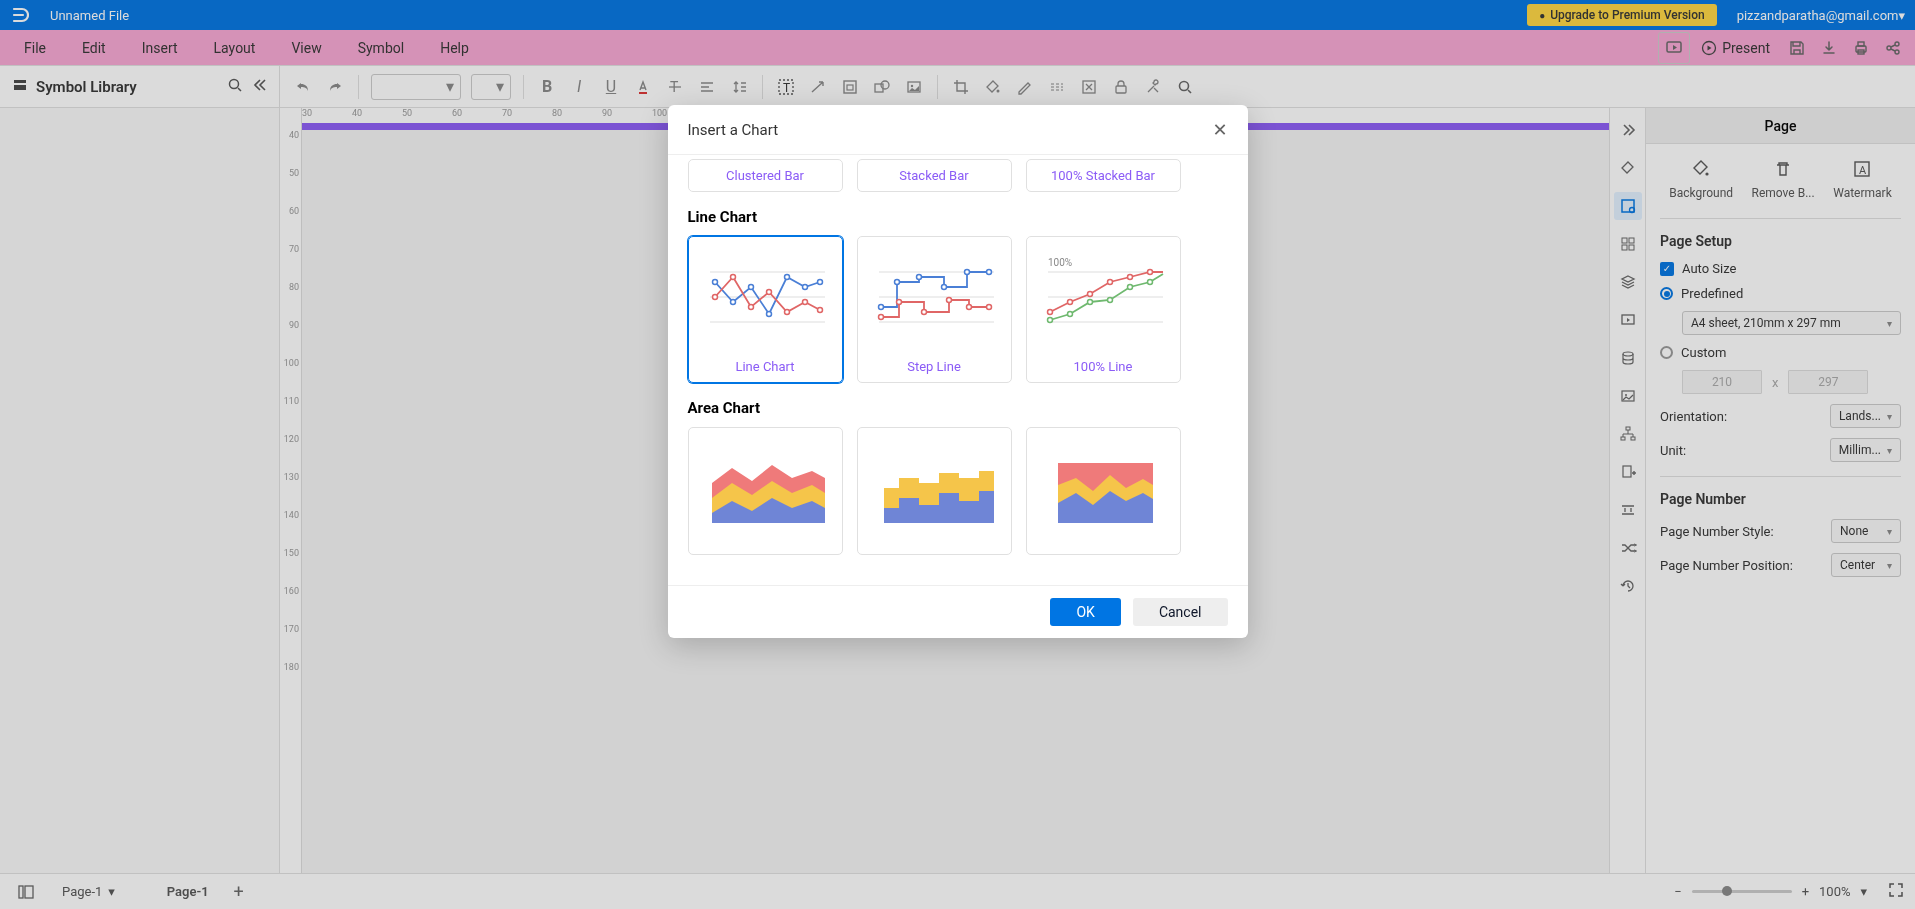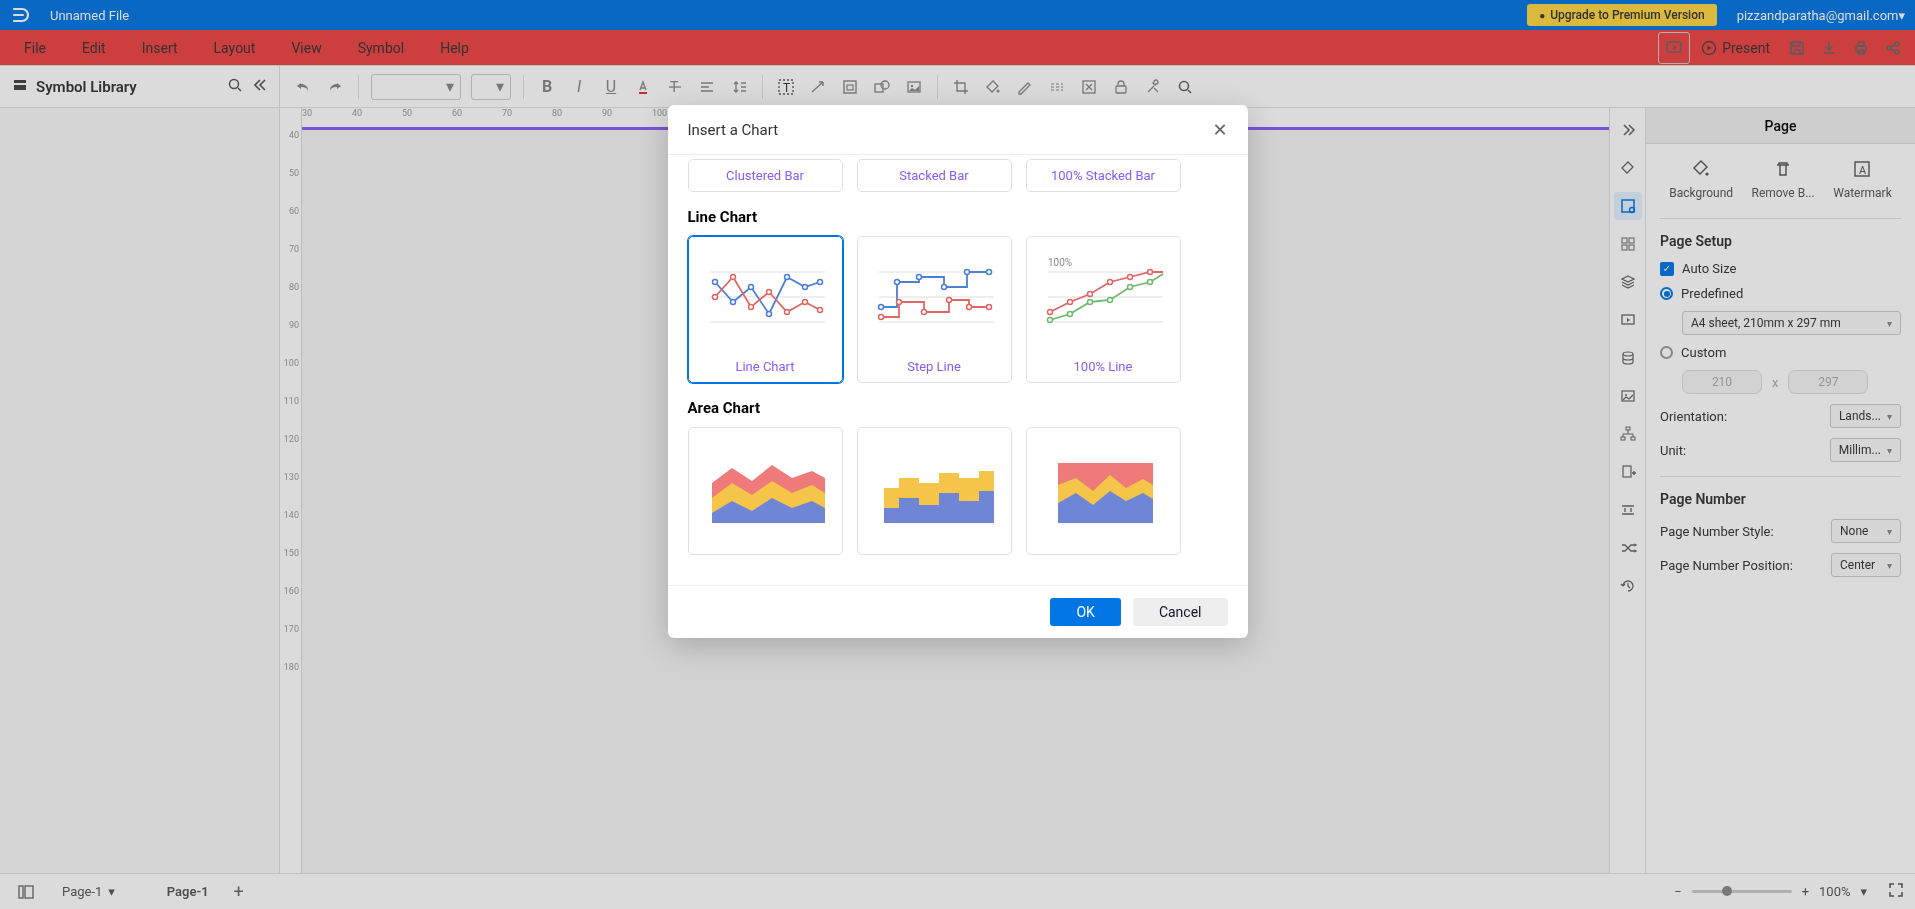--- a/index.html
+++ b/index.html
@@ -7,21 +7,21 @@
 
 
 .titlebar { height:30px; background:#0075e3; display:flex; align-items:center; padding:0 10px; color:#fff; font-size:13px; }
 .logo { width:20px; height:20px; display:flex; align-items:center; justify-content:center; margin-right:20px; }
 .titlebar-right { margin-left:auto; display:flex; align-items:center; gap:20px; }
 .upgrade-btn { background:#ffd740; color:#333; padding:4px 12px; border-radius:3px; font-size:12px; font-weight:500; display:flex; align-items:center; gap:5px; }
 .upgrade-btn::before { content:"●"; color:#333; font-size:10px; }
 .user-email { display:flex; align-items:center; gap:0; color:#ffffff; }
 
 
-.menubar { height:36px; background:#ef4444; display:flex; align-items:center; padding:12px 6px; border-bottom:1px solid #e0e0e0; font-size:14px; color:#333; }
+.menubar { height:36px; background:#f9a8d4; display:flex; align-items:center; padding:12px 6px; border-bottom:1px solid #e0e0e0; font-size:14px; color:#333; }
 .menu-item { padding:6px 18px; cursor:pointer; }
 .menubar-right { margin-left:auto; display:flex; align-items:center; }
 .present-btn { display:flex; align-items:center; gap:5px; padding:4px 10px; border:1px solid transparent; border-radius:3px; font-size:14px; }
 .icon-btn { width:32px; height:32px; display:flex; align-items:center; justify-content:center; color:#555; cursor:pointer; }
 .icon-btn.boxed { border:1px solid #ccc; border-radius:3px; }
 
 
 .secondrow { height:42px; display:flex; border-bottom:1px solid #e0e0e0; }
 .sidebar-header { width:280px; display:flex; align-items:center; padding:0 12px; border-right:1px solid #e0e0e0; font-size:15px; font-weight:600; color:#333; }
 .sidebar-header .icons { margin-left:auto; display:flex; gap:8px; color:#555; }
@@ -31,21 +31,21 @@
 .tb-sep { width:1px; height:24px; background:#e0e0e0; margin:0 6px; }
 .tb-ic { width:30px; height:30px; display:flex; align-items:center; justify-content:center; color:#888; cursor:pointer; }
 .tb-dd { width:90px; height:26px; border:1px solid #ccc; border-radius:3px; margin:0 4px; display:flex; align-items:center; justify-content:flex-end; padding:0 6px; color:#888; }
 .tb-dd.sm { width:40px; }
 
 
 .main { display:flex; height:calc(100% - 30px - 36px - 42px - 36px); }
 .left-sidebar { width:280px; border-right:1px solid #e0e0e0; background:#fafafa; }
 .canvas-zone { flex:1; position:relative; background:#f5f5f5; display:flex; }
 .ruler-v { width:22px; background:#fff; border-right:1px solid #ddd; padding-top:22px; }
-.ruler-h { height:22px; background:#fff; border-bottom:3px solid #8b5cf6; position:absolute; top:0; left:22px; right:0; }
+.ruler-h { height:22px; background:#fff; border-bottom:7px solid #8b5cf6; position:absolute; top:0; left:22px; right:0; }
 .ruler-h span, .ruler-v span { font-size:9px; color:#999; }
 .ruler-h { display:flex; }
 .ruler-h span { width:50px; }
 .ruler-v span { display:block; height:38px; padding-right:2px; text-align:right; }
 .canvas { flex:1; }
 
 
 .iconstrip { width:36px; background:#fff; border-left:1px solid #e0e0e0; display:flex; flex-direction:column; align-items:center; padding-top:8px; gap:10px; }
 .iconstrip .si { width:28px; height:28px; display:flex; align-items:center; justify-content:center; color:#666; cursor:pointer; border-radius:3px; }
 .iconstrip .si.active { background:#e3f1ff; color:#0075e3; }
@@ -61,21 +61,21 @@
 .rp-row { display:flex; align-items:center; margin:10px 0; gap:8px; font-size:13px; }
 .rp-row label { flex:1; }
 .checkbox { width:14px; height:14px; background:#0075e3; border-radius:2px; display:inline-flex; align-items:center; justify-content:center; color:#fff; font-size:10px; }
 .radio { width:13px; height:13px; border:2px solid #999; border-radius:50%; display:inline-flex; align-items:center; justify-content:center; }
 .radio.checked { border-color:#0075e3; }
 .radio.checked::after { content:""; width:6px; height:6px; background:#0075e3; border-radius:50%; }
 .select-box { border:1px solid #ccc; border-radius:3px; padding:4px 8px; font-size:12px; background:#fafafa; display:flex; align-items:center; justify-content:space-between; min-width:70px; max-width:100%; }
 .select-box.full { width:100%; margin-left:22px;align-items:center; }
 .select-box .chev { font-size:10px; color:#888; margin-left:6px; }
 .dim-inputs { display:flex; align-items:center; gap:10px; margin-left:22px; color:#aaa; }
-.dim-input { width:80px; border:1px solid #ddd; border-radius:7px; padding:4px; text-align:center; font-size:12px; background:#f5f5f5; color:#aaa; }
+.dim-input { width:80px; border:1px solid #ddd; border-radius:1px; padding:4px; text-align:center; font-size:12px; background:#f5f5f5; color:#aaa; }
 .rp-divider { height:1px; background:#e0e0e0; margin:14px 0; }
 
 
 .statusbar { height:36px; border-top:1px solid #e0e0e0; display:flex; align-items:center; padding:0 10px; font-size:13px; color:#555; }
 .page-dd { display:flex; align-items:center; gap:6px; padding:4px 10px; margin:0 10px; }
 .page-tab { padding:4px 12px; font-weight:600; margin-left:20px; }
 .add-page { width:24px; height:24px; display:flex; align-items:center; justify-content:center; margin-left:6px; font-size:18px; color:#666; }
 .zoom { margin-left:auto; display:flex; align-items:center; gap:10px; }
 .slider { width:100px; height:3px; background:#ccc; position:relative; border-radius:2px; }
 .slider::after { content:""; position:absolute; width:10px; height:10px; background:#888; border-radius:50%; top:-4px; left:30%; }

